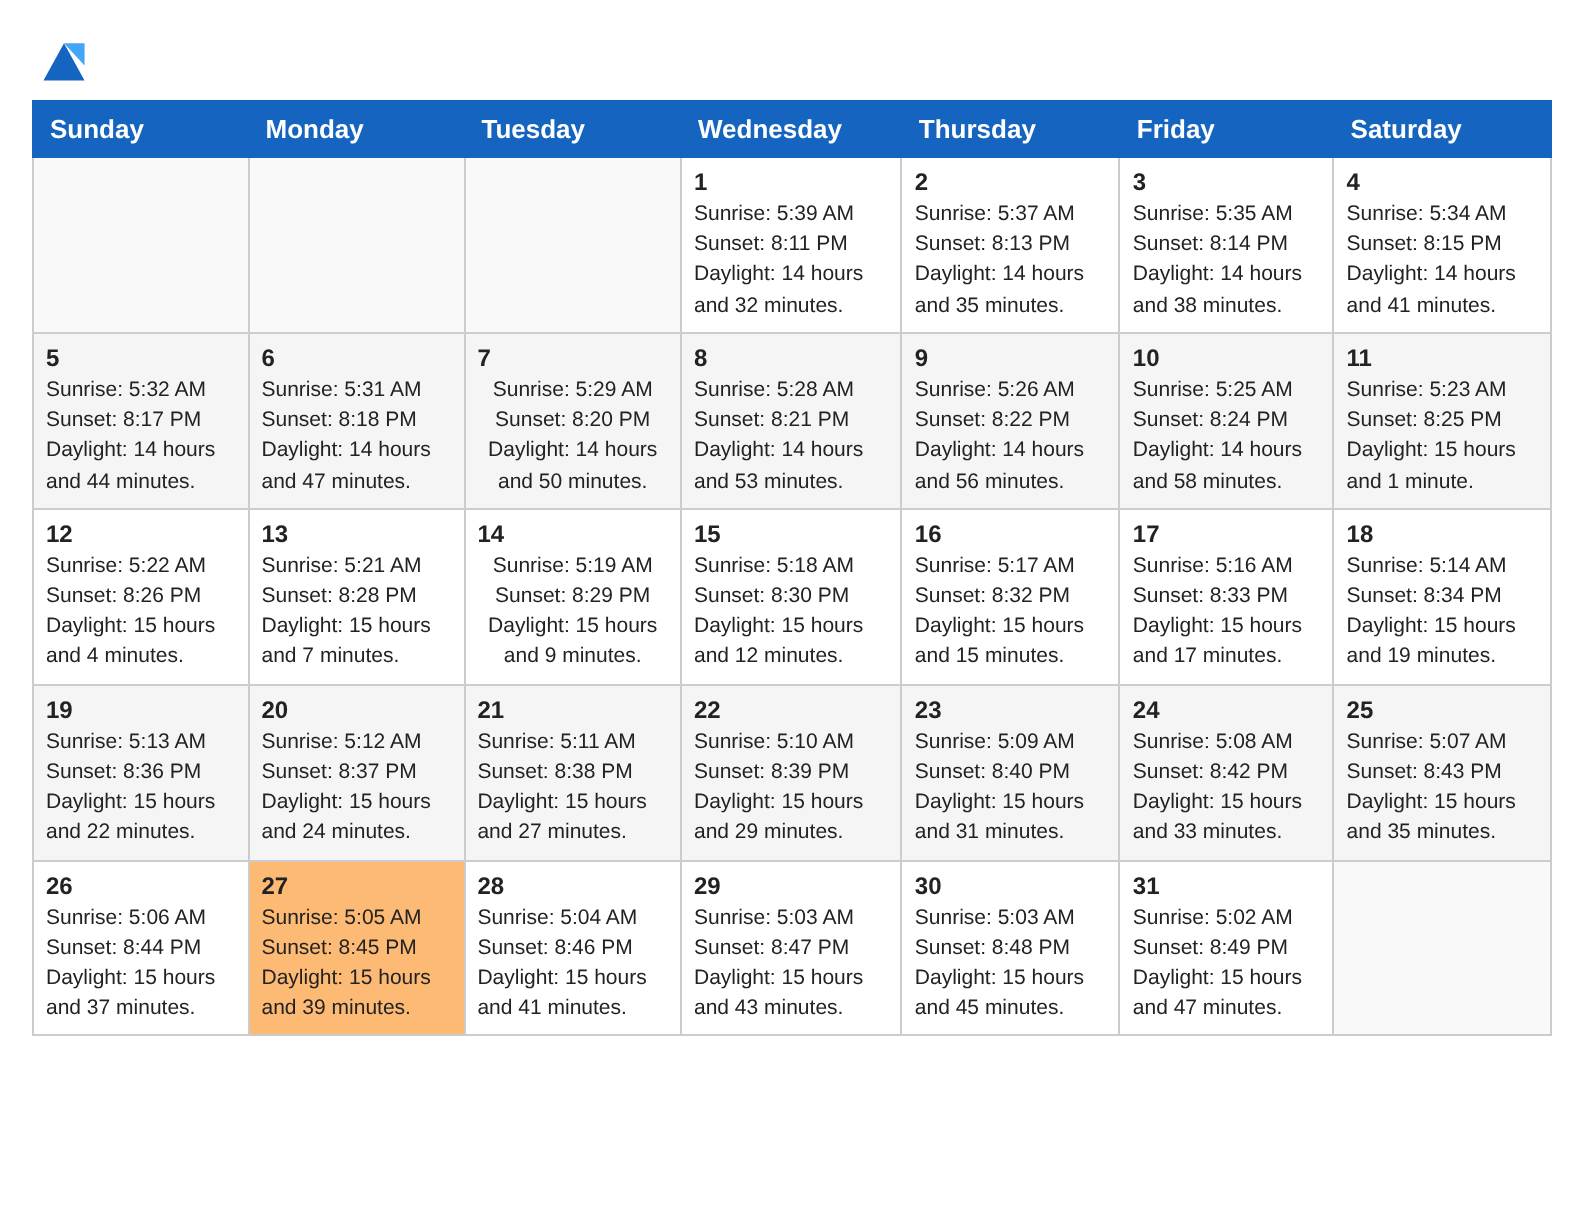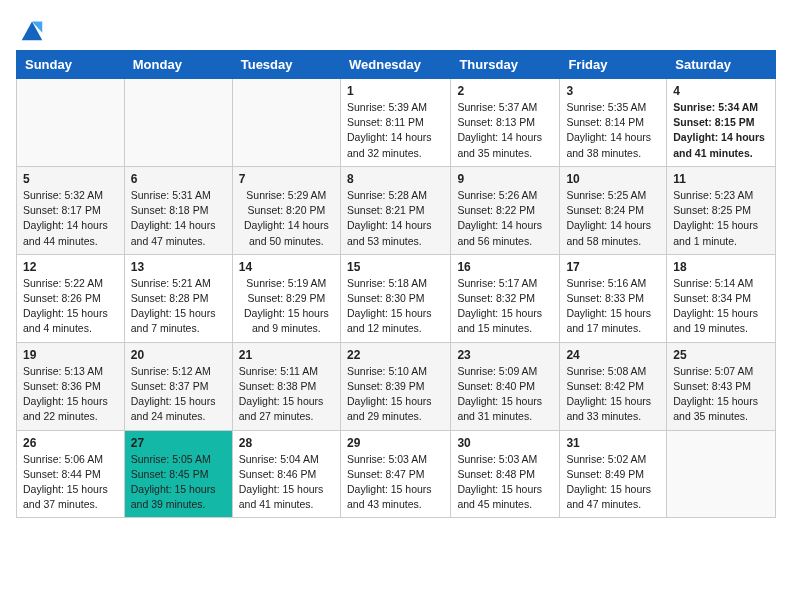--- a/index.html
+++ b/index.html
@@ -148,21 +148,21 @@
         </td>
         <td style="background: rgb(255, 255, 255);">
           <span class="day-number">3</span>
           <div class="day-info" style="white-space: pre-line;">Sunrise: 5:35 AM
 Sunset: 8:14 PM
 Daylight: 14 hours
 and 38 minutes.</div>
         </td>
         <td style="background: rgb(255, 255, 255);">
           <span class="day-number">4</span>
-          <div class="day-info" style="white-space: pre-line; font-weight: bold;">Sunrise: 5:34 AM
+          <div class="day-info" style="white-space: pre-line;">Sunrise: 5:34 AM
 Sunset: 8:15 PM
 Daylight: 14 hours
 and 41 minutes.</div>
         </td>
       </tr>
       <tr>
         <td style="background: rgb(245, 245, 245);">
           <span class="day-number">5</span>
           <div class="day-info" style="white-space: pre-line;">Sunrise: 5:32 AM
 Sunset: 8:17 PM
@@ -315,21 +315,21 @@
         </td>
       </tr>
       <tr>
         <td style="background: rgb(255, 255, 255);">
           <span class="day-number">26</span>
           <div class="day-info" style="white-space: pre-line;">Sunrise: 5:06 AM
 Sunset: 8:44 PM
 Daylight: 15 hours
 and 37 minutes.</div>
         </td>
-        <td style="background: #14b8a6;">
+        <td style="background: #fdba74;">
           <span class="day-number">27</span>
           <div class="day-info" style="white-space: pre-line;">Sunrise: 5:05 AM
 Sunset: 8:45 PM
 Daylight: 15 hours
 and 39 minutes.</div>
         </td>
         <td style="background: rgb(255, 255, 255);">
           <span class="day-number">28</span>
           <div class="day-info" style="white-space: pre-line;">Sunrise: 5:04 AM
 Sunset: 8:46 PM

